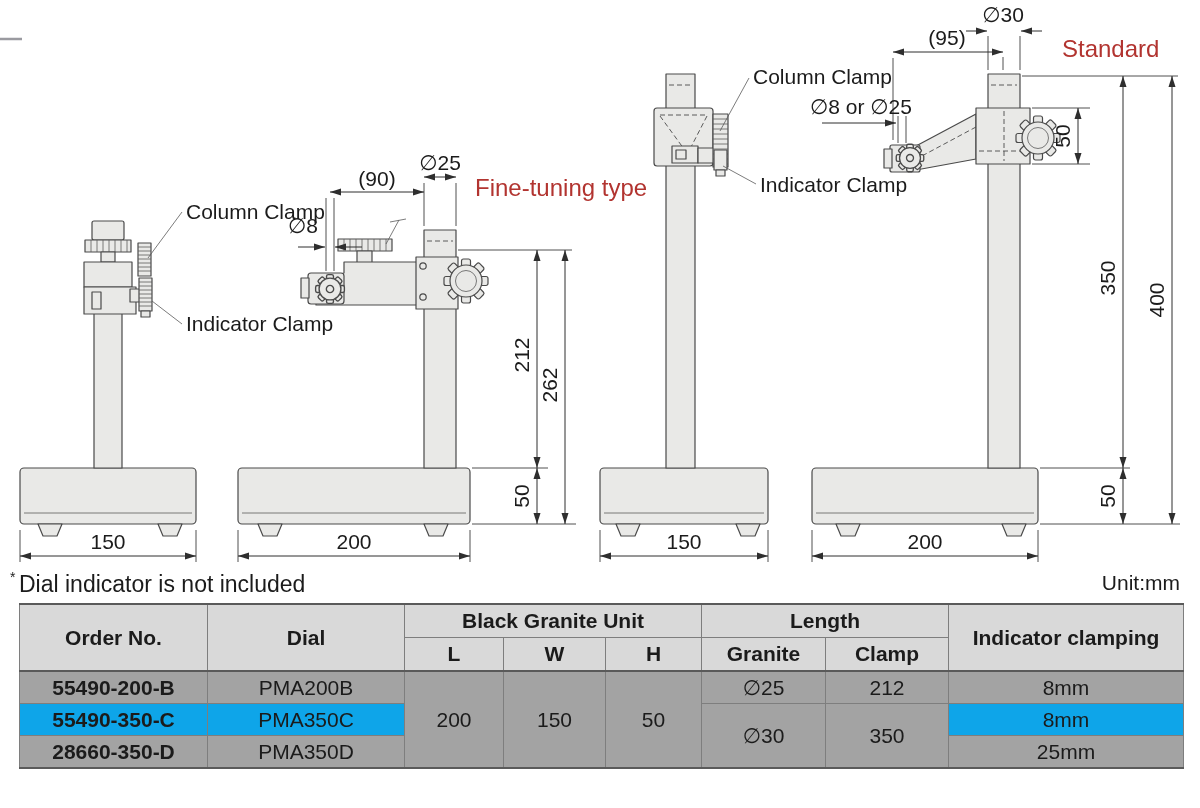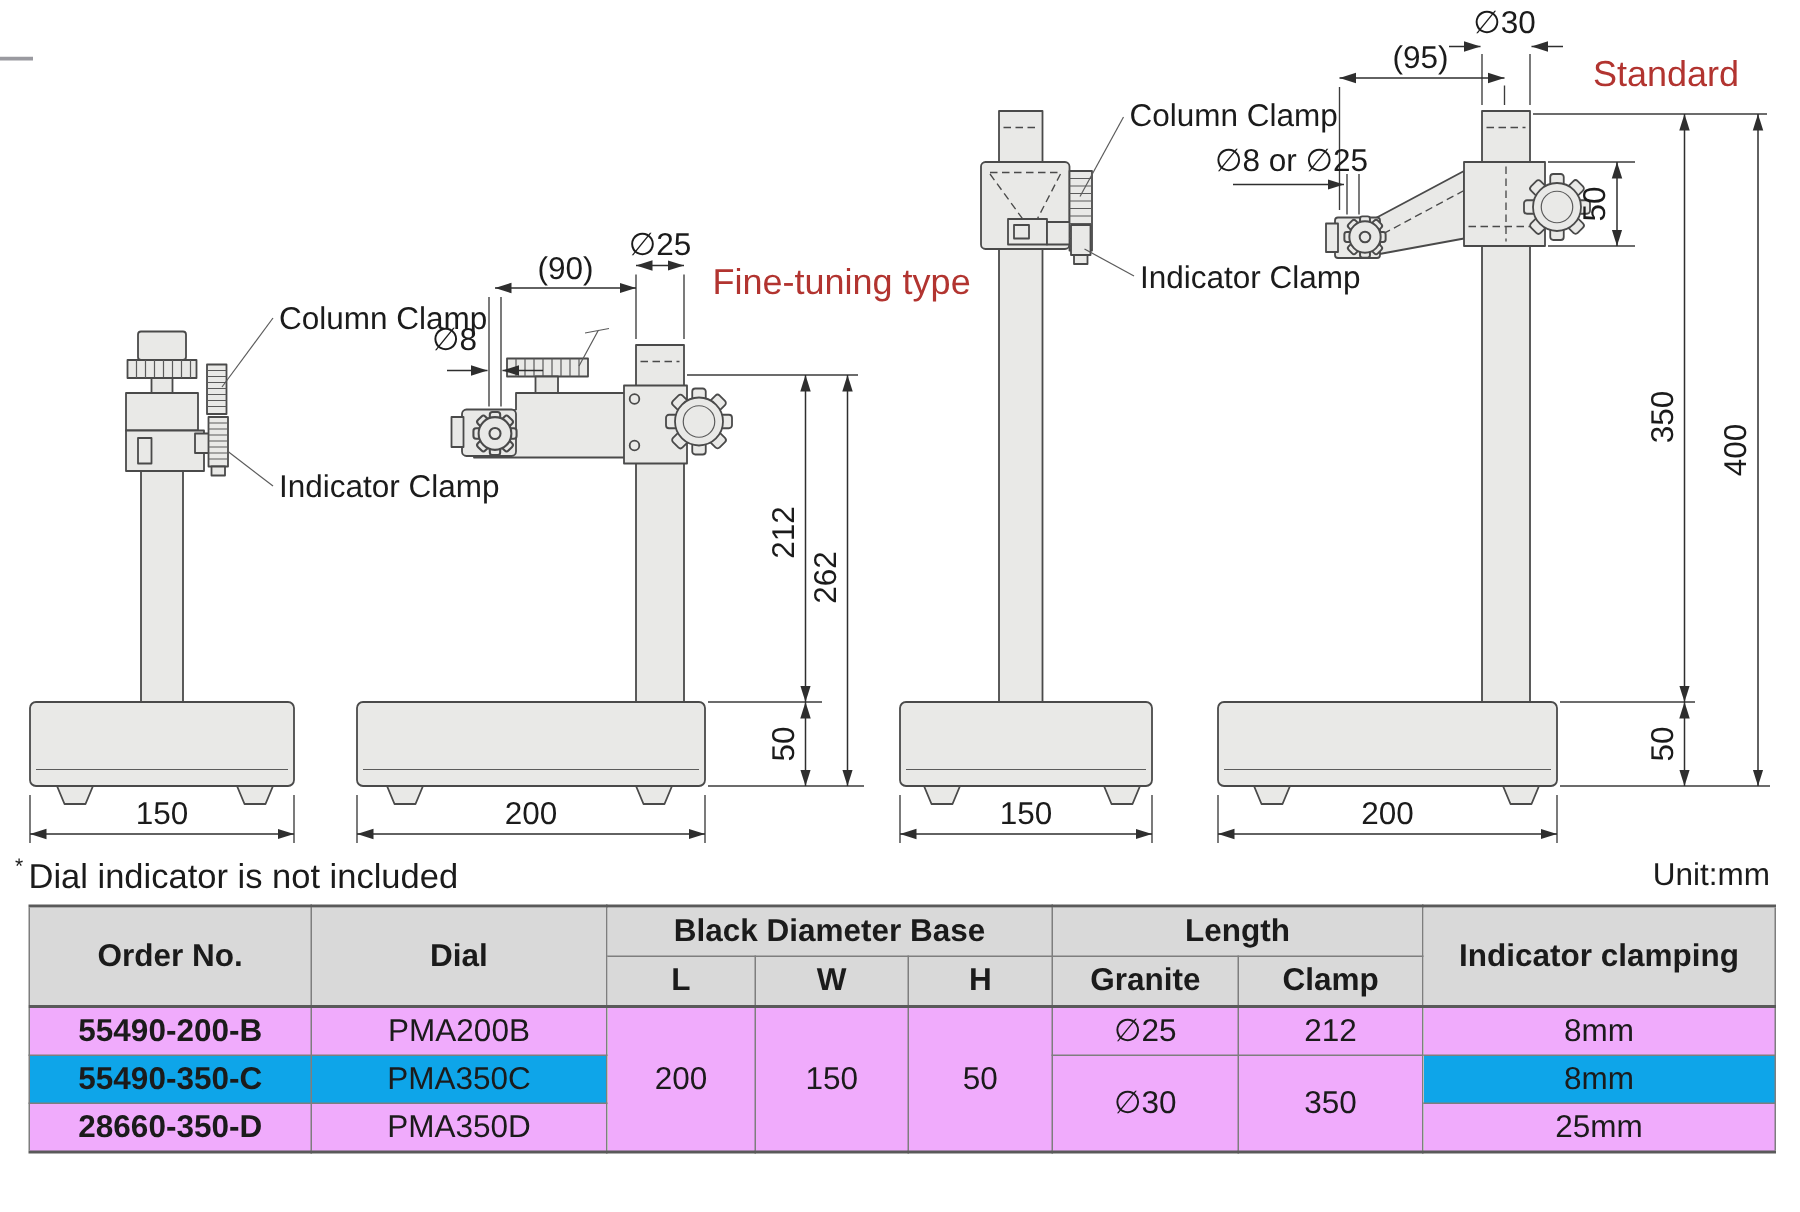--- a/index.html
+++ b/index.html
@@ -17,21 +17,21 @@
   .num{font-size:21px;text-anchor:middle}
   .numl{font-size:21px}
   .red{font-size:24px;fill:#b23430}
   .foot{font-size:23px}
   .foot-mark{font-size:14px}
   .unit{font-size:21px;text-anchor:end}
   table.spec{position:absolute;left:19px;top:603px;width:1164px;border-collapse:collapse;
      table-layout:fixed;font-size:21px;color:#1b1b1b;
      border-top:2px solid #5a5a5a;border-bottom:2px solid #5a5a5a}
   table.spec th,table.spec td{border:1px solid #7e7e7e;text-align:center;vertical-align:middle;
-     padding:0;height:31px;font-weight:normal;background:#f0abfc;overflow:hidden;white-space:nowrap}
+     padding:0;height:31px;font-weight:normal;background:#a3a3a3;overflow:hidden;white-space:nowrap}
   table.spec thead th{background:#d9d9d9;font-weight:bold;height:32px}
   table.spec thead{border-bottom:2px solid #5a5a5a}
   table.spec tr.shade td.sh{background:#0ea5e9}
   table.spec td.order{font-weight:bold}
 </style>
 </head>
 <body>
 
 <svg width="1200" height="600" viewBox="0 0 1200 600">
   <defs>
@@ -260,21 +260,21 @@
       <col style="width:102px">
     <col style="width:96px">
       <col style="width:124px">
       <col style="width:123px">
       <col style="width:235px">
   </colgroup>
   <thead>
     <tr>
       <th rowspan="2">Order No.</th>
       <th rowspan="2">Dial</th>
-      <th colspan="3">Black Diameter Base</th>
+      <th colspan="3">Black Granite Unit</th>
       <th colspan="2">Length</th>
       <th rowspan="2">Indicator clamping</th>
     </tr>
     <tr>
       <th>L</th>
       <th>W</th>
       <th>H</th>
       <th>Granite</th>
       <th>Clamp</th>
     </tr>

